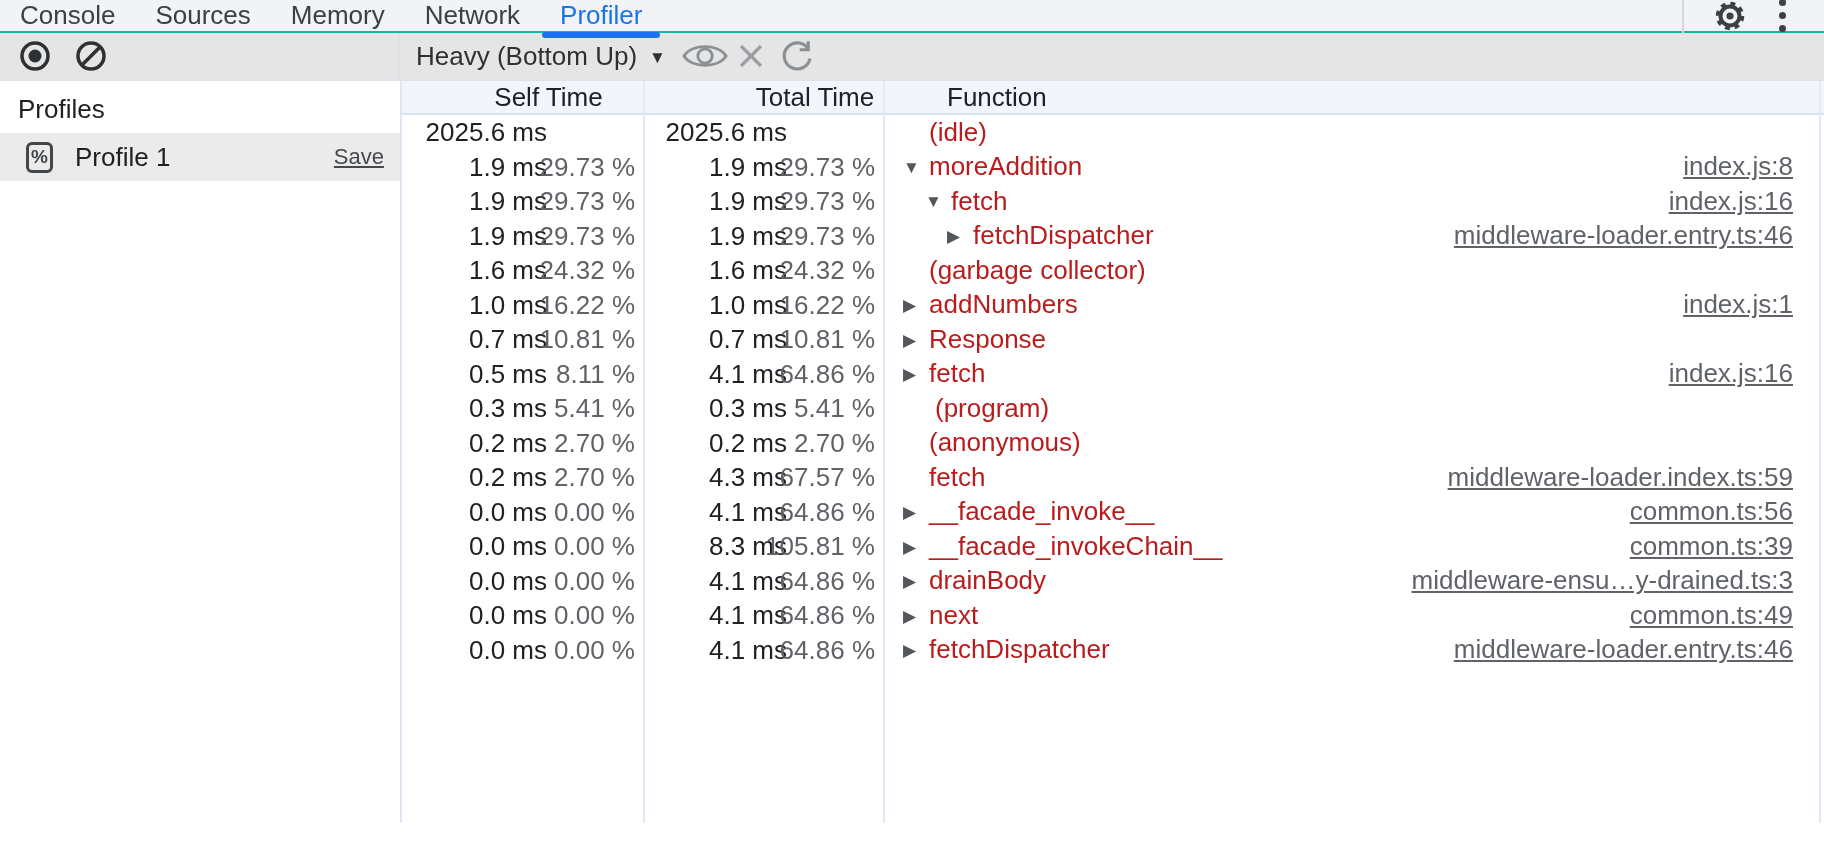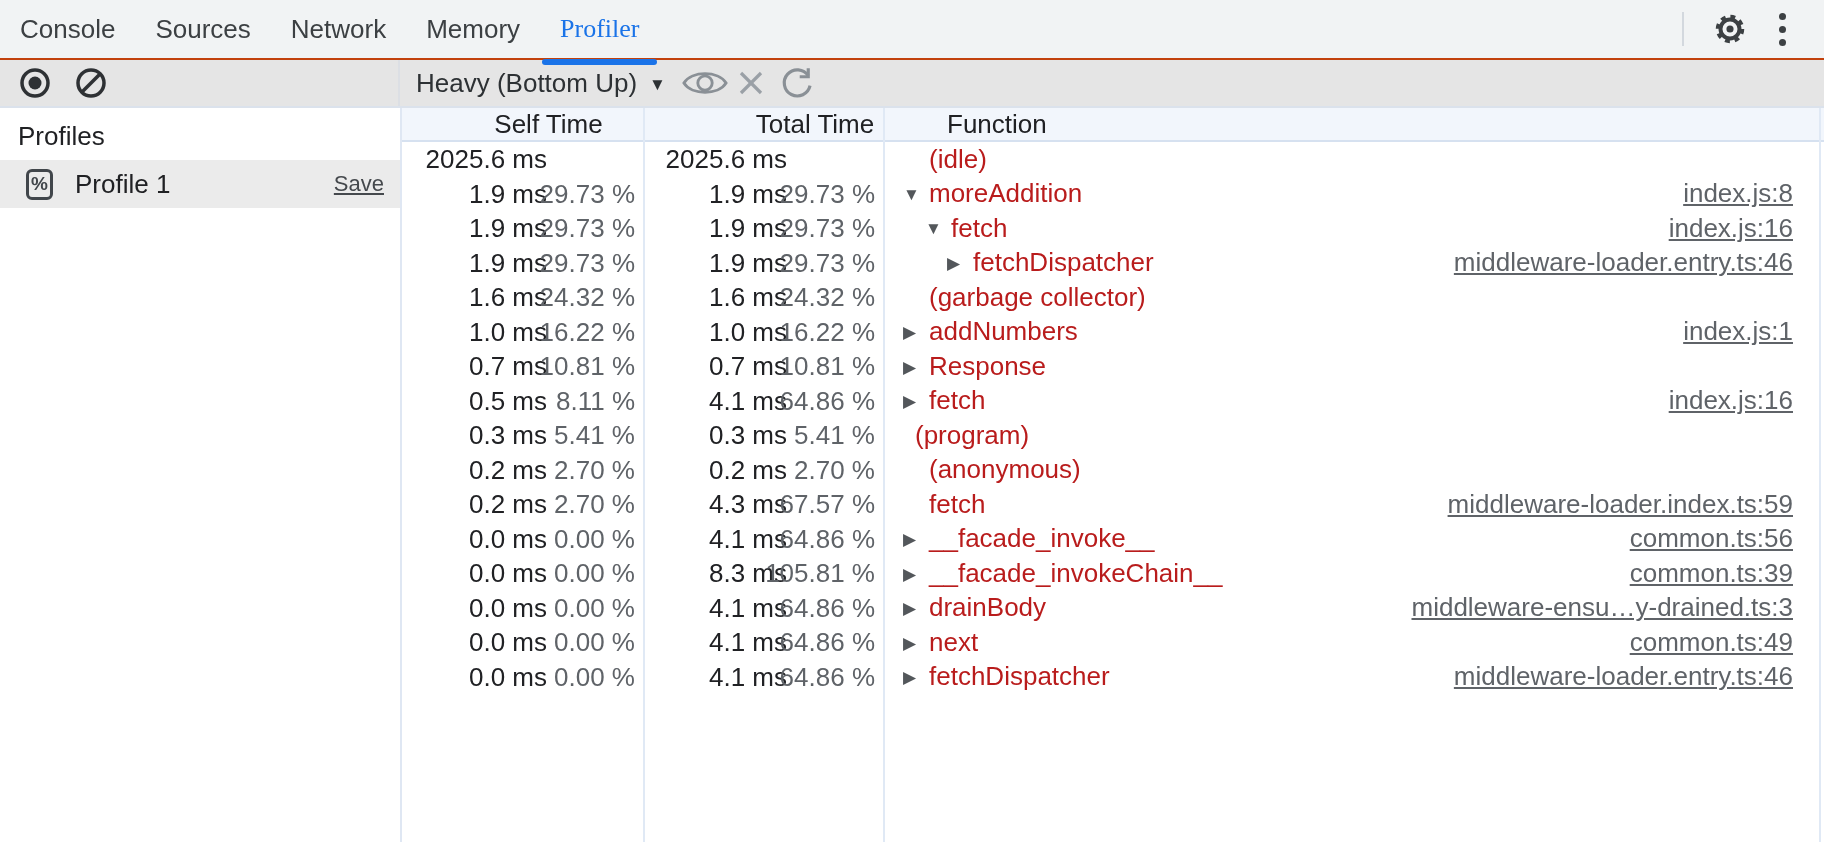--- a/index.html
+++ b/index.html
@@ -6,37 +6,37 @@
   html,body { width: 1824px; height: 842px; overflow: hidden; }
   body {
     font-family: "Liberation Sans", "DejaVu Sans", sans-serif;
     background: #ffffff;
     color: #202124;
     cursor: default;
   }
 
   
   .tabbar {
-    height: 60px;
+    height: 33px;
     background: #f1f3f4;
-    border-bottom: 2px solid #c2410c;
+    border-bottom: 2px solid #14b8a6;
     display: flex;
     align-items: stretch;
     position: relative;
     z-index: 2;
   }
   .tab {
     display: flex;
     align-items: center;
     padding: 0 20px;
     font-size: 26px;
     color: #3c4043;
     position: relative;
   }
-  .tab.active { color: #1a73e8; font-family: Liberation Serif, serif; }
+  .tab.active { color: #1a73e8; }
   .tab.active::after {
     content: "";
     position: absolute;
     left: 2px; right: 2px; bottom: -7px;
     height: 6px;
     background: #1a73e8;
     border-radius: 3px;
   }
   .tabbar-right {
     margin-left: auto;
@@ -184,25 +184,25 @@
 
     <div class="tab">
       <span>Console</span>
     </div>
 
     <div class="tab">
       <span>Sources</span>
     </div>
 
     <div class="tab">
+      <span>Memory</span>
+    </div>
+
+    <div class="tab">
       <span>Network</span>
-    </div>
-
-    <div class="tab">
-      <span>Memory</span>
     </div>
 
     <div class="tab active">
       <span>Profiler</span>
     </div>
 
   <div class="tabbar-right">
     <div class="tabbar-divider"></div>
     <button class="icon-btn">
       <span>
@@ -429,21 +429,21 @@
 
         <div class="row">
           <div class="cell-num self">
             <span class="ms">0.3 ms</span>
             <span class="pct">5.41 %</span>
           </div>
           <div class="cell-num total">
             <span class="ms">0.3 ms</span>
             <span class="pct">5.41 %</span>
           </div>
-          <div class="fn-cell" style="padding-left: 4px;">
+          <div class="fn-cell" style="padding-left: 24px;">
             <span class="arrow"></span>
             <span class="fn-label">(program)</span>
             <a class="src-link"></a>
           </div>
         </div>
 
         <div class="row">
           <div class="cell-num self">
             <span class="ms">0.2 ms</span>
             <span class="pct">2.70 %</span>

